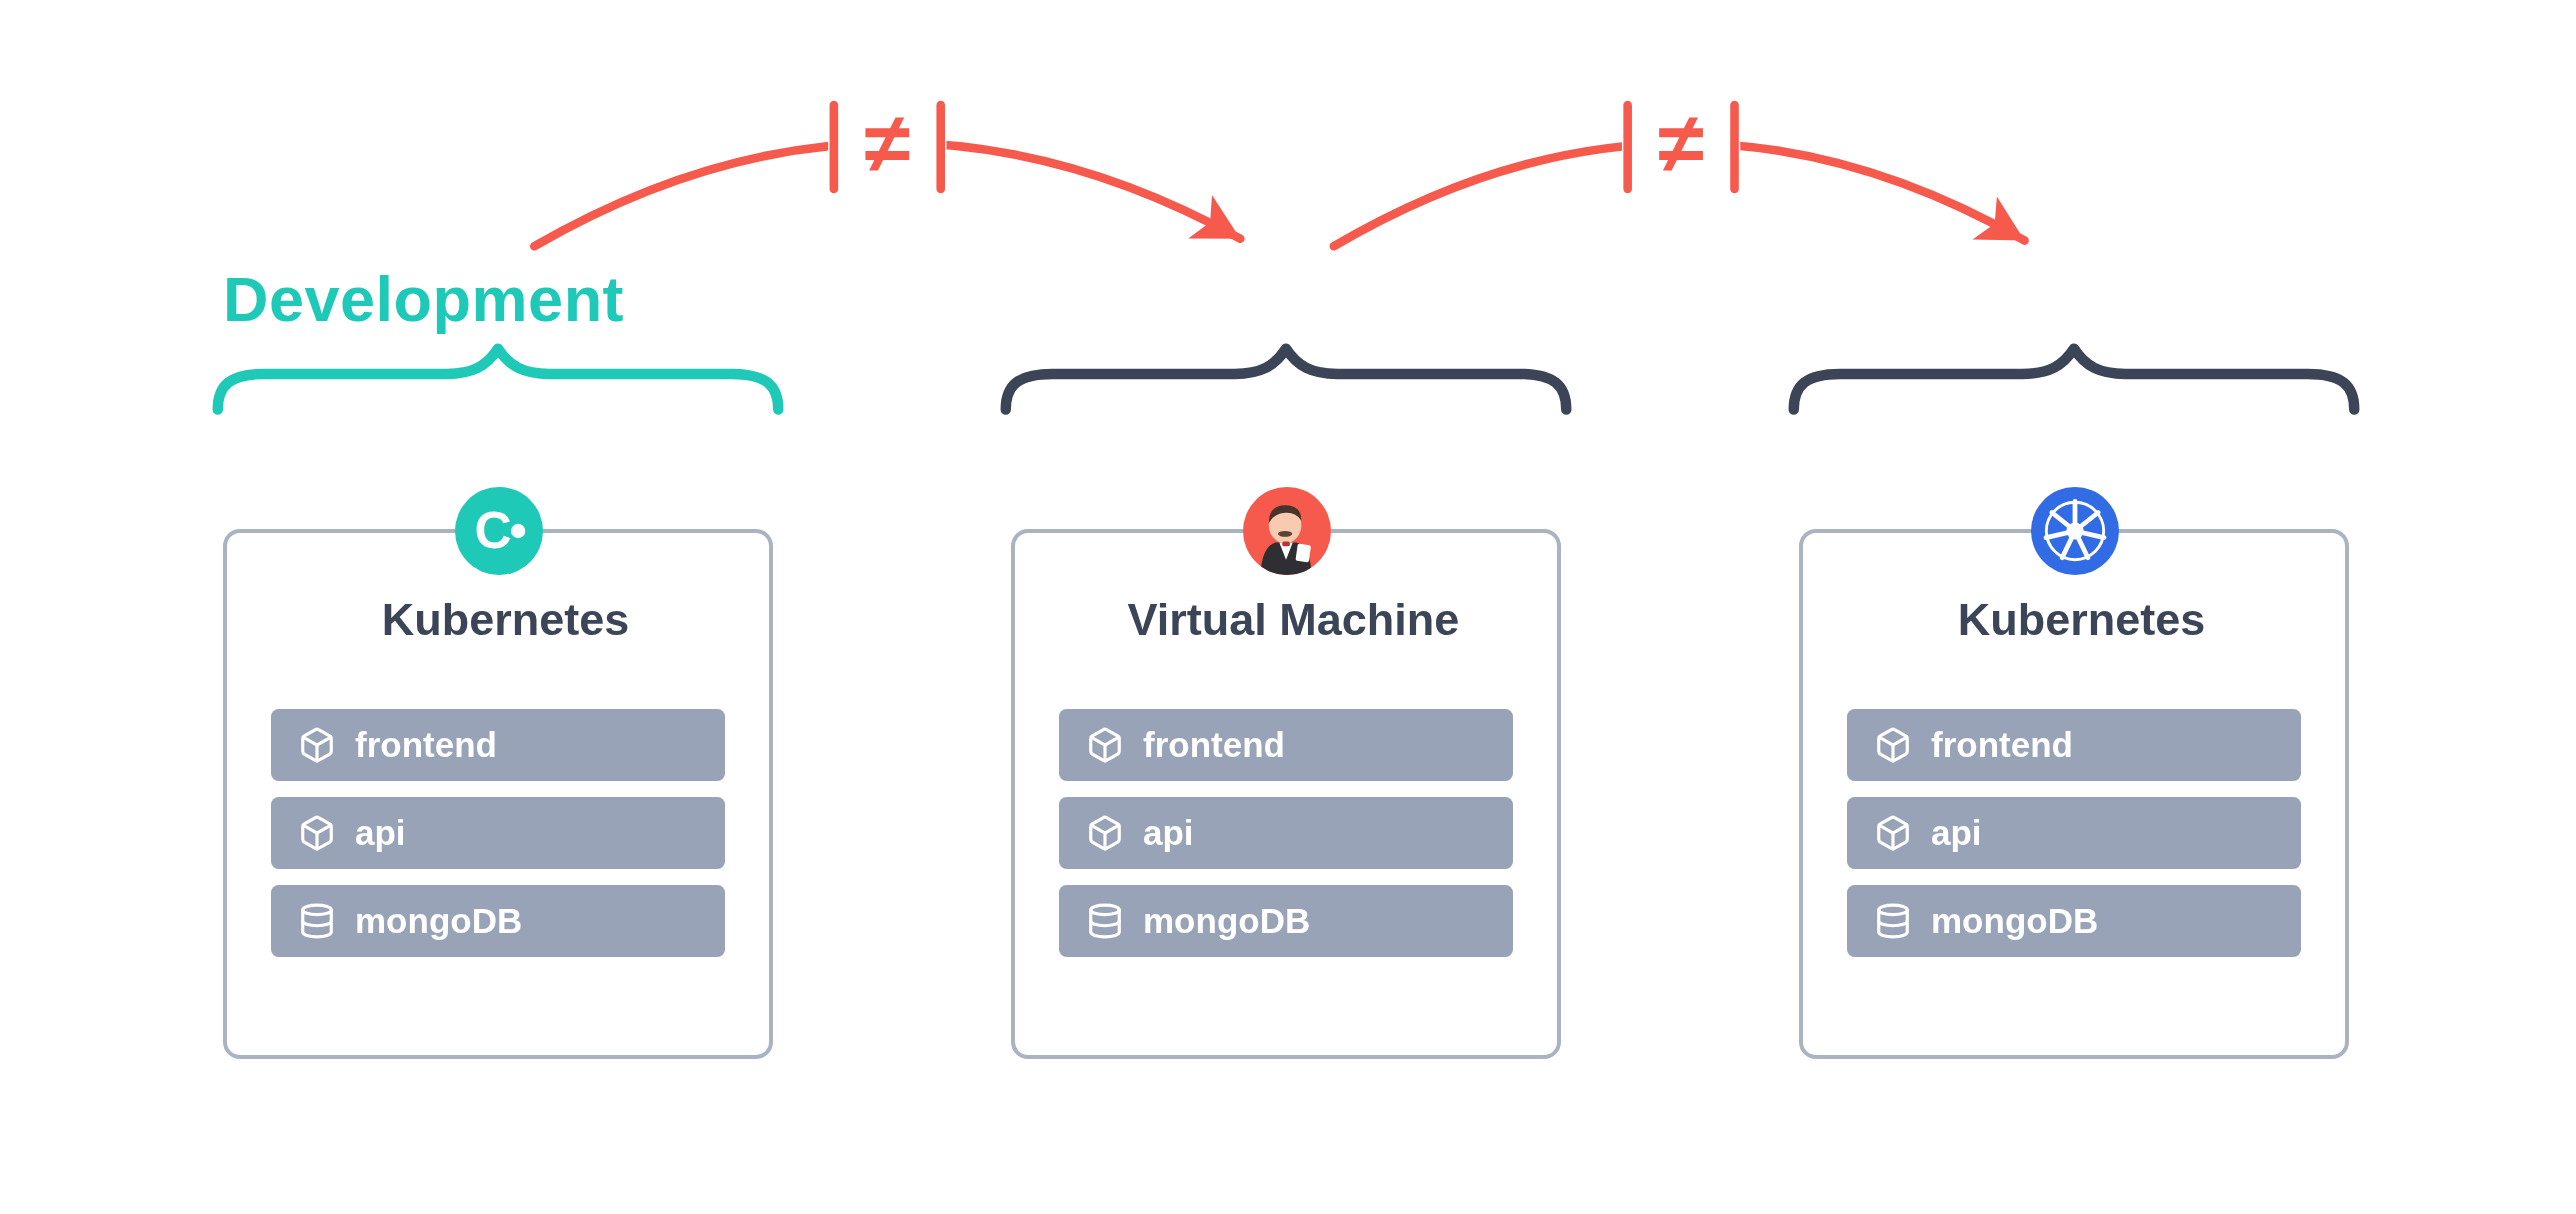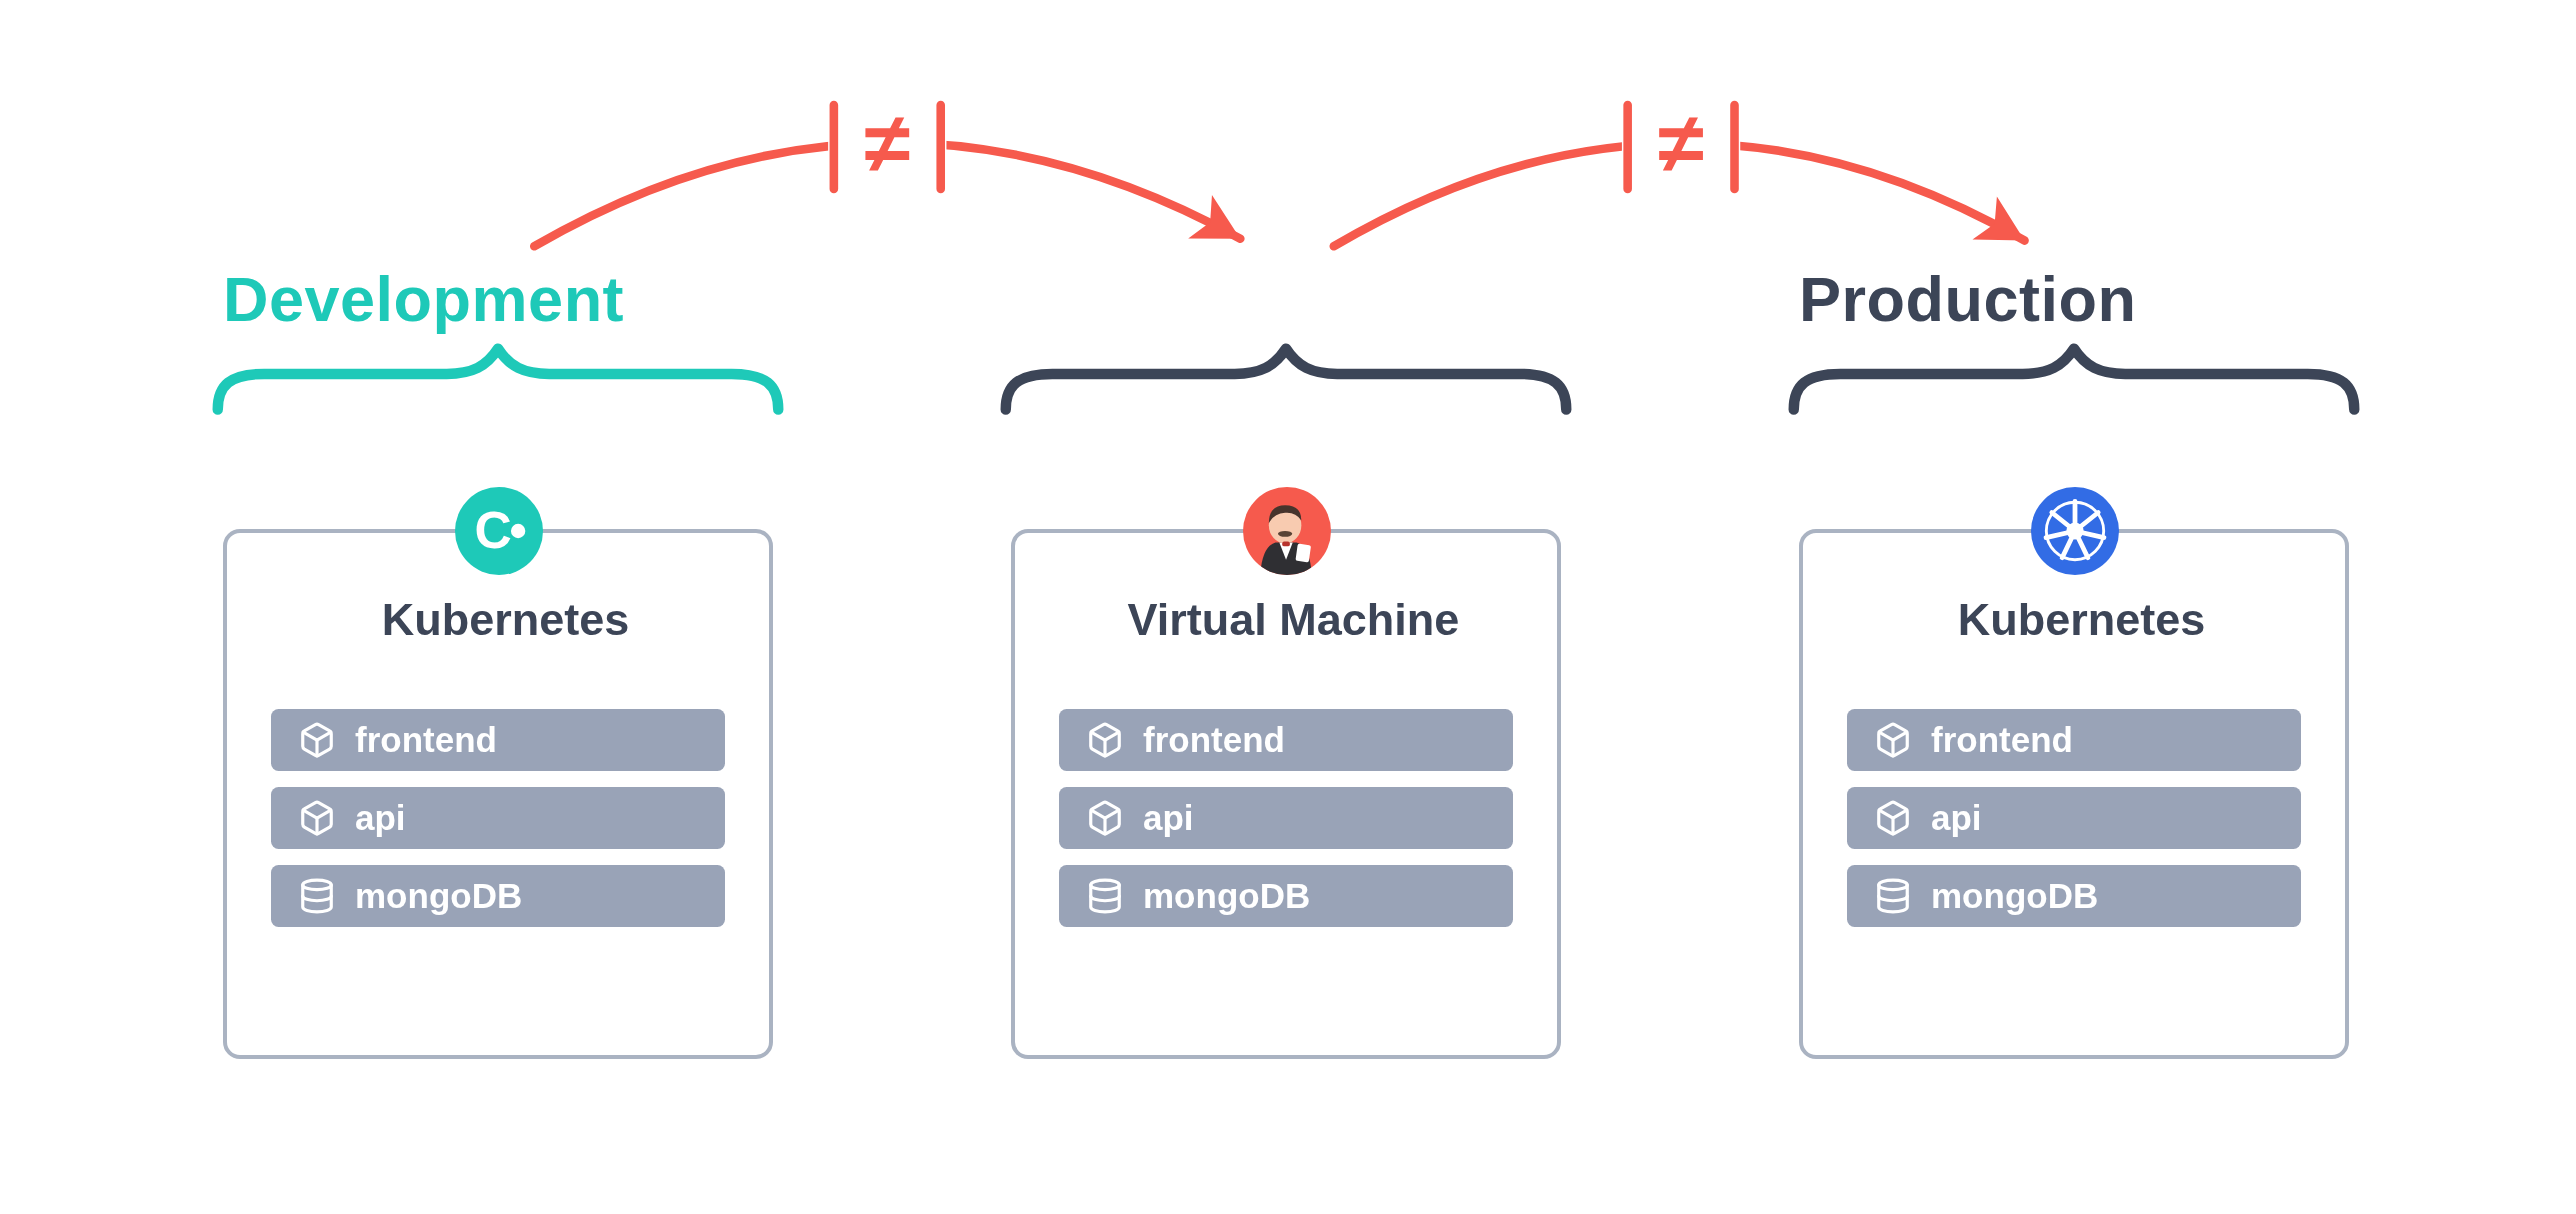--- a/index.html
+++ b/index.html
@@ -32,21 +32,21 @@
   }
   .env-icon{
     position:absolute;top:487px;left:232px;width:88px;height:88px;z-index:3;
   }
   .card-heading{
     margin:61px 0 0 0;text-align:center;
     font-size:45px;font-weight:700;color:#3c4557;line-height:1.15;padding-left:15px;
   }
   .rows{margin:63px 0 0 0;padding:0 44px;}
   .row{
-    height:62px;margin-bottom:16px;border-radius:7.6px;
+    height:72px;margin-bottom:16px;border-radius:7.6px;
     background:#99a3b7;
     display:flex;align-items:center;gap:19px;
     padding:0 0 0 27px;box-sizing:border-box;
   }
   .row-icon{width:38px;height:38px;flex:0 0 auto;}
   .row-icon svg{width:38px;height:38px;display:block;stroke:#fff;fill:none;stroke-width:2;stroke-linecap:round;stroke-linejoin:round;}
   .row-label{color:#fff;font-size:35px;font-weight:700;}
   .neq-text{font-weight:700;font-size:88px;fill:#f65a4d;font-family:"Liberation Sans",sans-serif;}
 </style>
 </head>
@@ -182,21 +182,20 @@
                 <path d="M3 5v14c0 1.66 4 3 9 3s9-1.34 9-3V5"></path>
               </svg>
           </span>
           <span class="row-label">mongoDB</span>
         </div>
       </div>
     </div>
   </div>
 
   <div class="env-column col-prod">
-    <div class="env-label">Production</div>
     <svg class="brace navy" viewBox="0 0 600 80">
         <path class="brace-path" d="M5 70 C5 44.56 18 32.56 54 32.56 L246 32.56 C273 32.56 288 24.560000000000002 300 6 C312 24.560000000000002 327 32.56 354 32.56 L546 32.56 C582 32.56 595 44.56 595 70"></path>
       </svg>
 
     <div class="env-icon">
       <svg viewBox="0 0 92 92" width="88" height="88">
         <circle cx="46" cy="46" r="46" fill="#326ce5"></circle>
         <g stroke="#ffffff" stroke-width="5" stroke-linecap="round">
           <line x1="46" y1="46" x2="46" y2="15"></line>
           <line x1="46" y1="46" x2="46" y2="15" transform="rotate(51.4 46 46)"></line>

